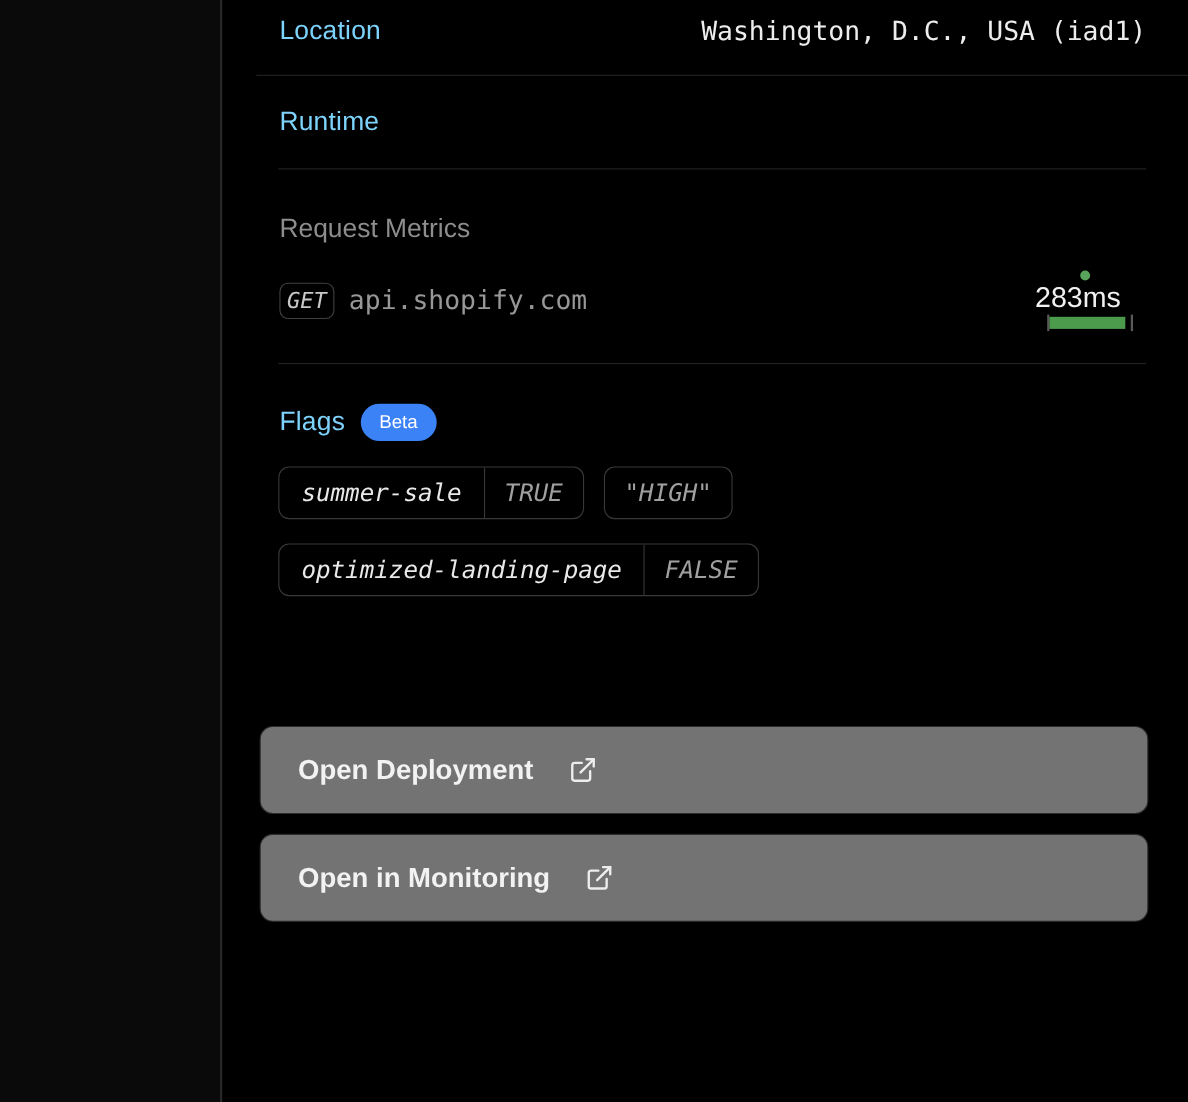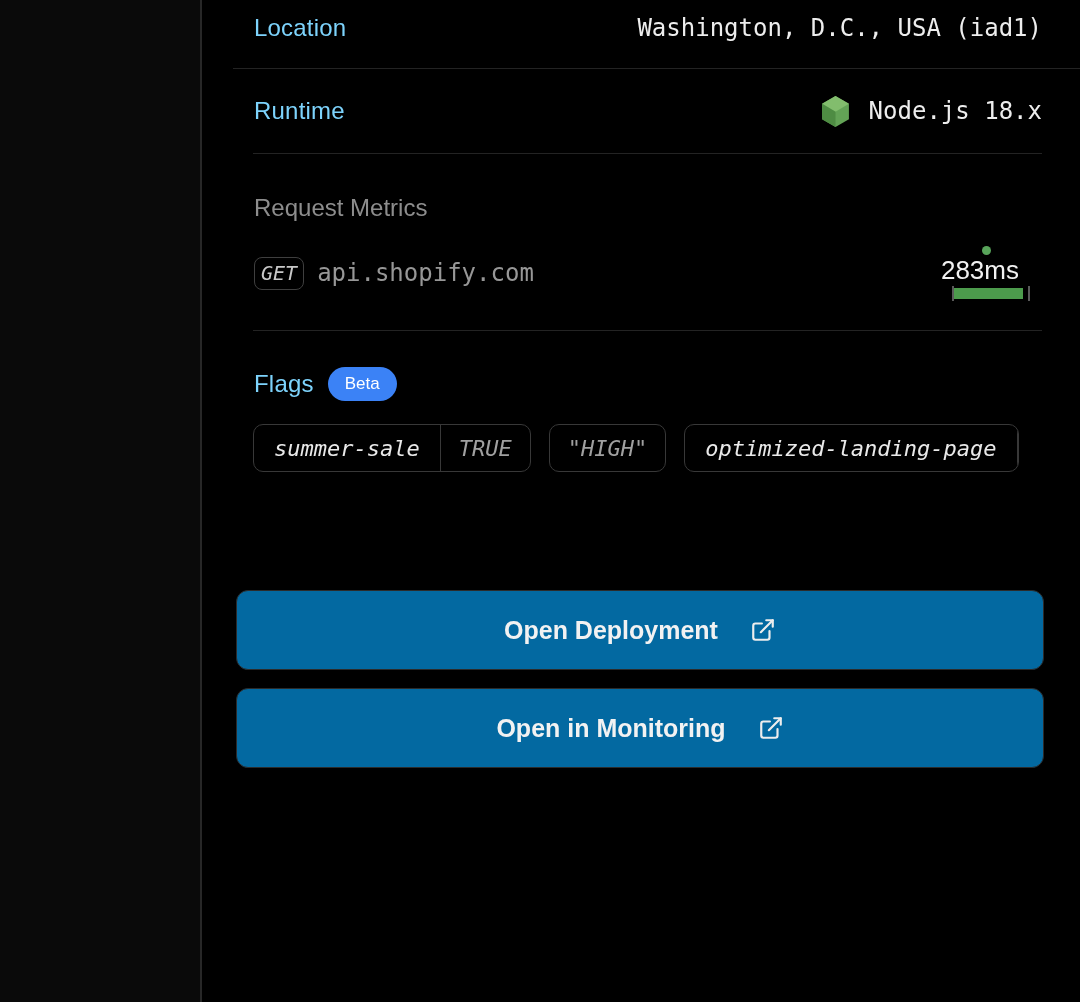--- a/index.html
+++ b/index.html
@@ -48,48 +48,40 @@
 
   .chips { margin:20px 38px 0 49px; display:flex; flex-wrap:wrap; gap:22px 18px; }
   .chip { display:inline-flex; align-items:stretch; height:48px; border:1px solid #383838;
           border-radius:10px; overflow:hidden; }
   .chip-key, .chip-val { display:flex; align-items:center; font-family:"DejaVu Sans Mono", monospace;
                          font-size:22px;font-style:italic; }
   .chip-key { padding:0 20px; color:#e9e9e9; border-right:1px solid #383838; }
   .chip-val { padding:0 18px; color:#a0a0a0; }
 
   .actions { margin:118px 36px 0 32px; display:flex; flex-direction:column; gap:18px; }
-  .action-btn { height:80px; width:100%; background:#0369a1; border:1px solid #2b2b2b; border-radius:12px;
+  .action-btn { height:80px; width:100%; background:#737373; border:1px solid #2b2b2b; border-radius:12px;
                 display:flex; align-items:center; gap:32px; padding:0 34px; cursor:pointer;
-                font-family:"Liberation Sans", sans-serif; font-size:25px; font-weight:600; color:#f2f2f2;justify-content:center; }
+                font-family:"Liberation Sans", sans-serif; font-size:25px; font-weight:600; color:#f2f2f2; }
   .ext-icon { width:26px; height:26px; display:block; }
 </style>
 </head>
 <body>
 
 <div class="sidebar"></div>
 
 <div class="panel">
 
   <div class="row row-location">
     <span class="label">Location</span>
     <span class="mono value">Washington, D.C., USA (iad1)</span>
   </div>
   <div class="hr hr-full"></div>
 
   <div class="row row-runtime">
     <span class="label">Runtime</span>
-    <span class="runtime-value">
-      <svg class="node-icon" viewBox="0 0 32 32" aria-hidden="true">
-        <polygon points="16,1 29,8.6 29,23.4 16,31 3,23.4 3,8.6" fill="#63a356"></polygon>
-        <polygon points="16,1 29,8.6 16,16.2 3,8.6" fill="#82bd6d"></polygon>
-        <polygon points="3,8.6 16,16.2 16,31 3,23.4" fill="#4e8c43"></polygon>
-      </svg>
-      <span class="mono value">Node.js 18.x</span>
-    </span>
   </div>
   <div class="hr hr-inset"></div>
 
   <div class="metrics-title">Request Metrics</div>
 
   <div class="request-row">
     <span class="request-left">
       <span class="method-badge">GET</span>
       <span class="request-url">api.shopify.com</span>
     </span>
@@ -111,20 +103,21 @@
   <div class="chips">
     <div class="chip">
       <span class="chip-key">summer-sale</span>
       <span class="chip-val">TRUE</span>
     </div>
     <div class="chip">
       <span class="chip-val">"HIGH"</span>
     </div>
     <div class="chip">
       <span class="chip-key">optimized-landing-page</span>
+      <span class="chip-val">FALSE</span>
     </div>
   </div>
 
   <div class="actions">
     <button class="action-btn">
       <span>Open Deployment</span>
       <svg class="ext-icon" viewBox="0 0 24 24" fill="none" stroke="#ededed" stroke-width="2" stroke-linecap="round" stroke-linejoin="round" aria-hidden="true">
         <path d="M18 13v6a2 2 0 0 1-2 2H5a2 2 0 0 1-2-2V8a2 2 0 0 1 2-2h6"></path>
         <polyline points="15 3 21 3 21 9"></polyline>
         <line x1="10" y1="14" x2="21" y2="3"></line>

